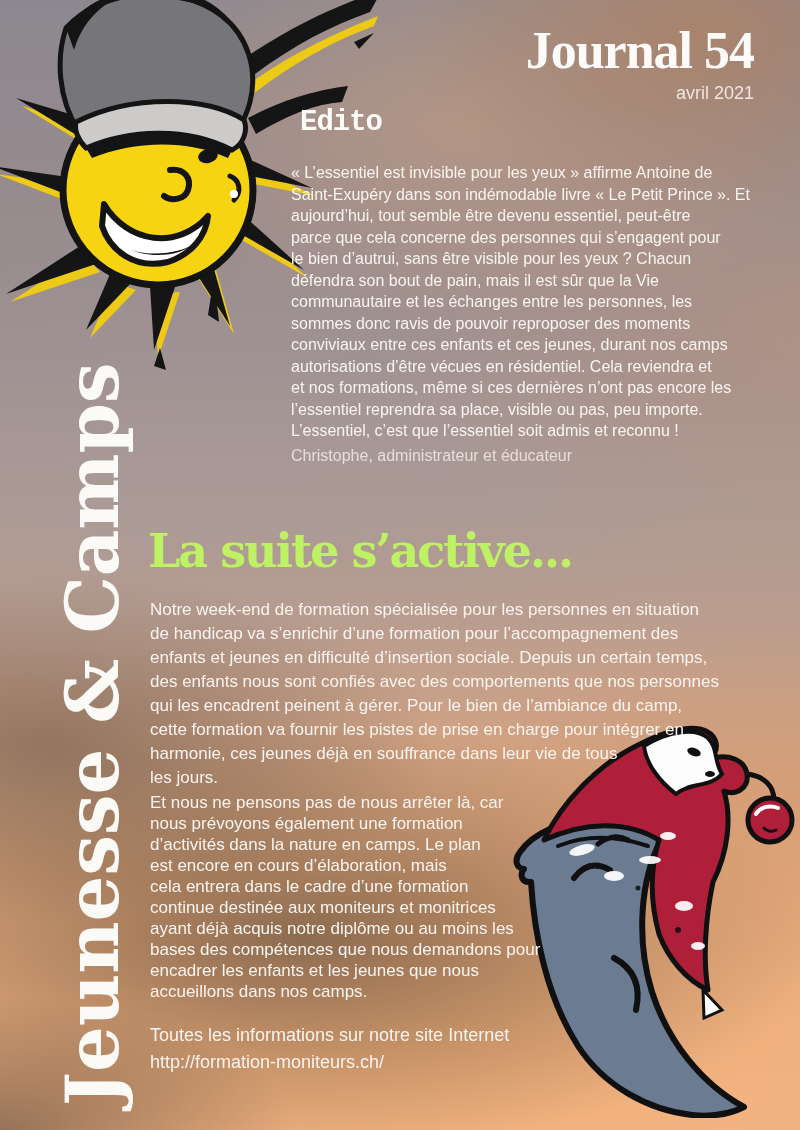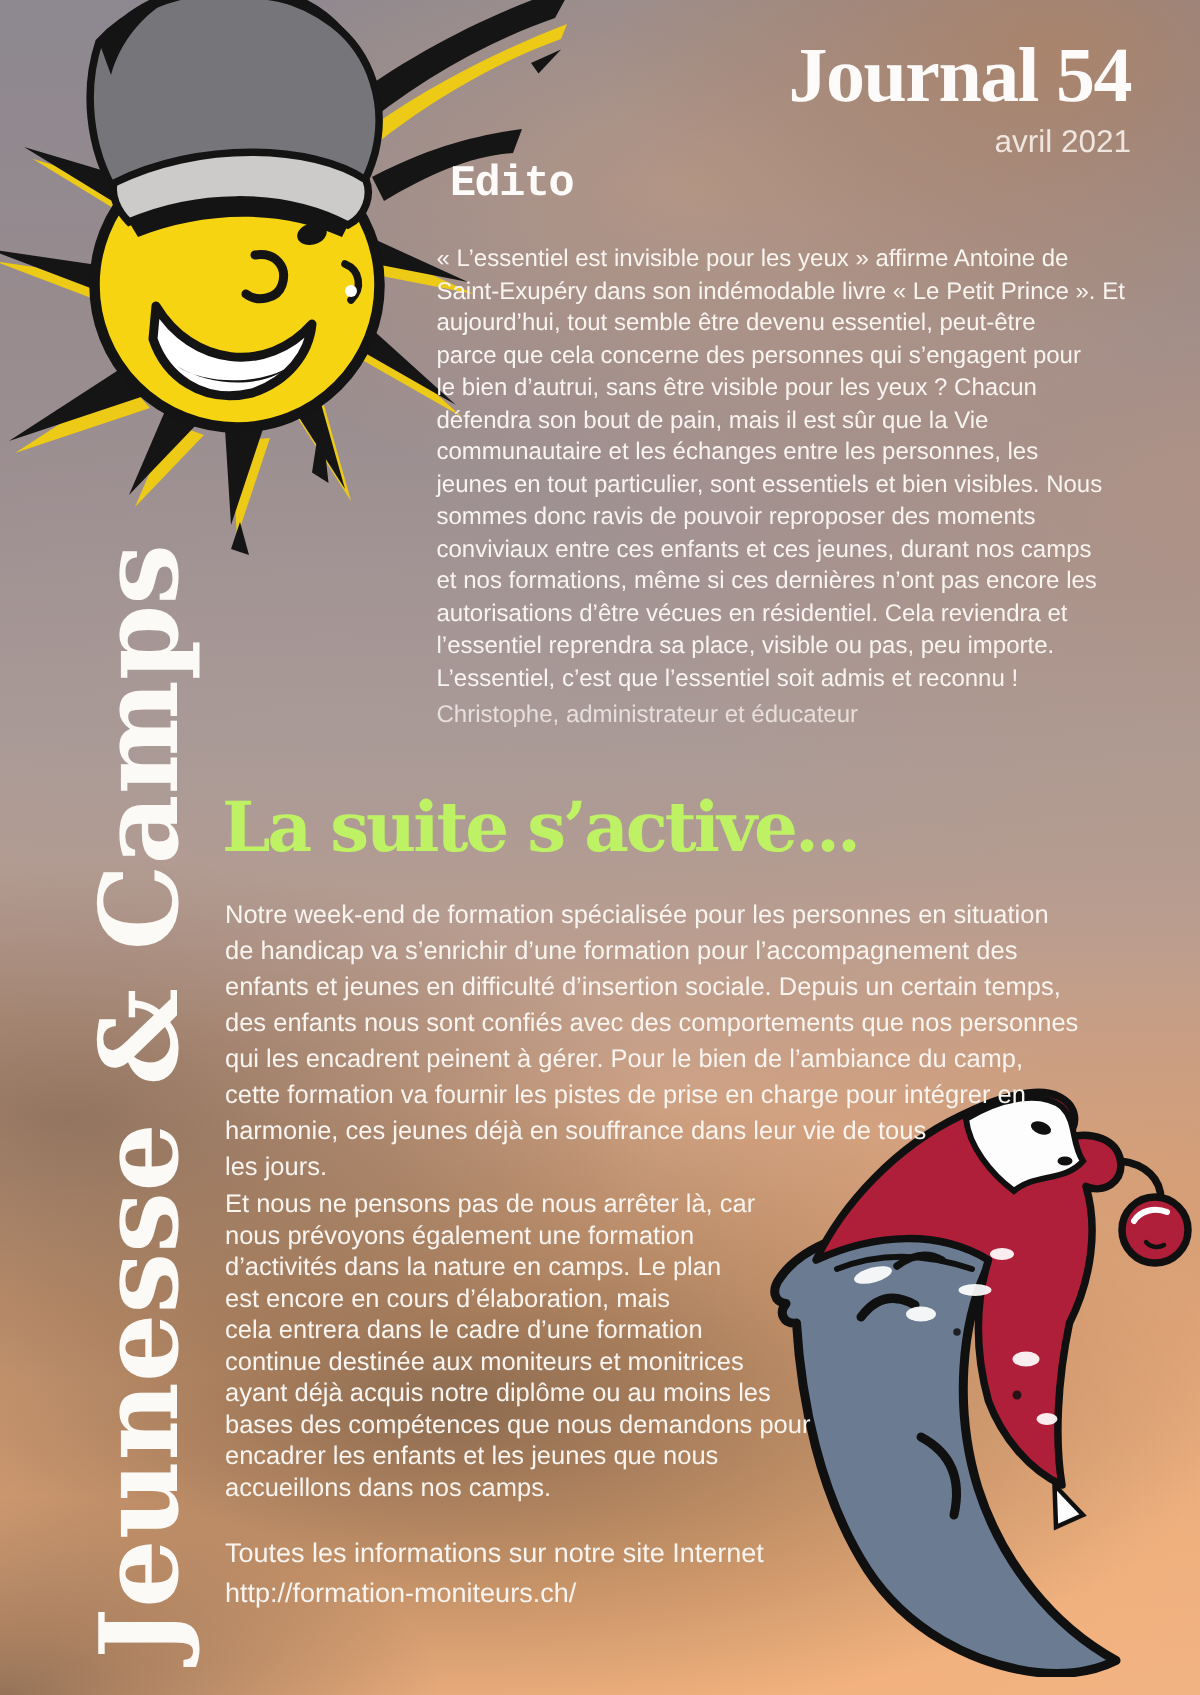--- a/index.html
+++ b/index.html
@@ -26,21 +26,21 @@
   svg{display:block;}
   .sun-svg{position:absolute; left:-18px; top:-22px; width:420px; height:400px; z-index:1;}
   .moon-svg{position:absolute; left:498px; top:718px; width:300px; height:400px; z-index:1;}
 
   
   .masthead{position:absolute; right:46px; top:24px; text-align:right; z-index:3;}
   .journal-title{
     margin:0; font-family:Liberation Serif, serif; font-weight:bold;
     font-size:52px; line-height:1.05; color:#fdfbf9; letter-spacing:-1px;
   }
-  .issue-date{margin-top:4px; font-size:21px; color:rgba(250,243,238,0.88);}
+  .issue-date{margin-top:4px; font-size:18px; color:rgba(250,243,238,0.88);}
 
   .brand-vertical{
     position:absolute; left:30px; top:306px; height:800px; z-index:3;
     writing-mode:vertical-rl; transform:rotate(180deg);
     font-family:"DejaVu Serif", serif; font-weight:bold;
     font-size:72px; line-height:125px; letter-spacing:0;
     color:#fcfaf7; white-space:nowrap;
   }
 
   .edito-heading{
@@ -185,25 +185,24 @@
   <h2 class="edito-heading">Edito</h2>
   <div class="edito-body">
     <div>
         <div class="ln">« L’essentiel est invisible pour les yeux » affirme Antoine de</div>
         <div class="ln">Saint-Exupéry dans son indémodable livre « Le Petit Prince ». Et</div>
         <div class="ln">aujourd’hui, tout semble être devenu essentiel, peut-être</div>
         <div class="ln">parce que cela concerne des personnes qui s’engagent pour</div>
         <div class="ln">le bien d’autrui, sans être visible pour les yeux ? Chacun</div>
         <div class="ln">défendra son bout de pain, mais il est sûr que la Vie</div>
         <div class="ln">communautaire et les échanges entre les personnes, les</div>
-        <div class="ln">jeunes en tout particulier, sont essentiels et bien visibles. Nous</div>
         <div class="ln">sommes donc ravis de pouvoir reproposer des moments</div>
         <div class="ln">conviviaux entre ces enfants et ces jeunes, durant nos camps</div>
+        <div class="ln">autorisations d’être vécues en résidentiel. Cela reviendra et</div>
         <div class="ln">et nos formations, même si ces dernières n’ont pas encore les</div>
-        <div class="ln">autorisations d’être vécues en résidentiel. Cela reviendra et</div>
         <div class="ln">l’essentiel reprendra sa place, visible ou pas, peu importe.</div>
         <div class="ln">L’essentiel, c’est que l’essentiel soit admis et reconnu !</div>
       </div>
     <div class="edito-signature">Christophe, administrateur et éducateur</div>
   </div>
 
   <h2 class="article-heading">La suite s’active...</h2>
   <div class="para1">
       <div class="ln">Notre week-end de formation spécialisée pour les personnes en situation</div>
       <div class="ln">de handicap va s’enrichir d’une formation pour l’accompagnement des</div>

